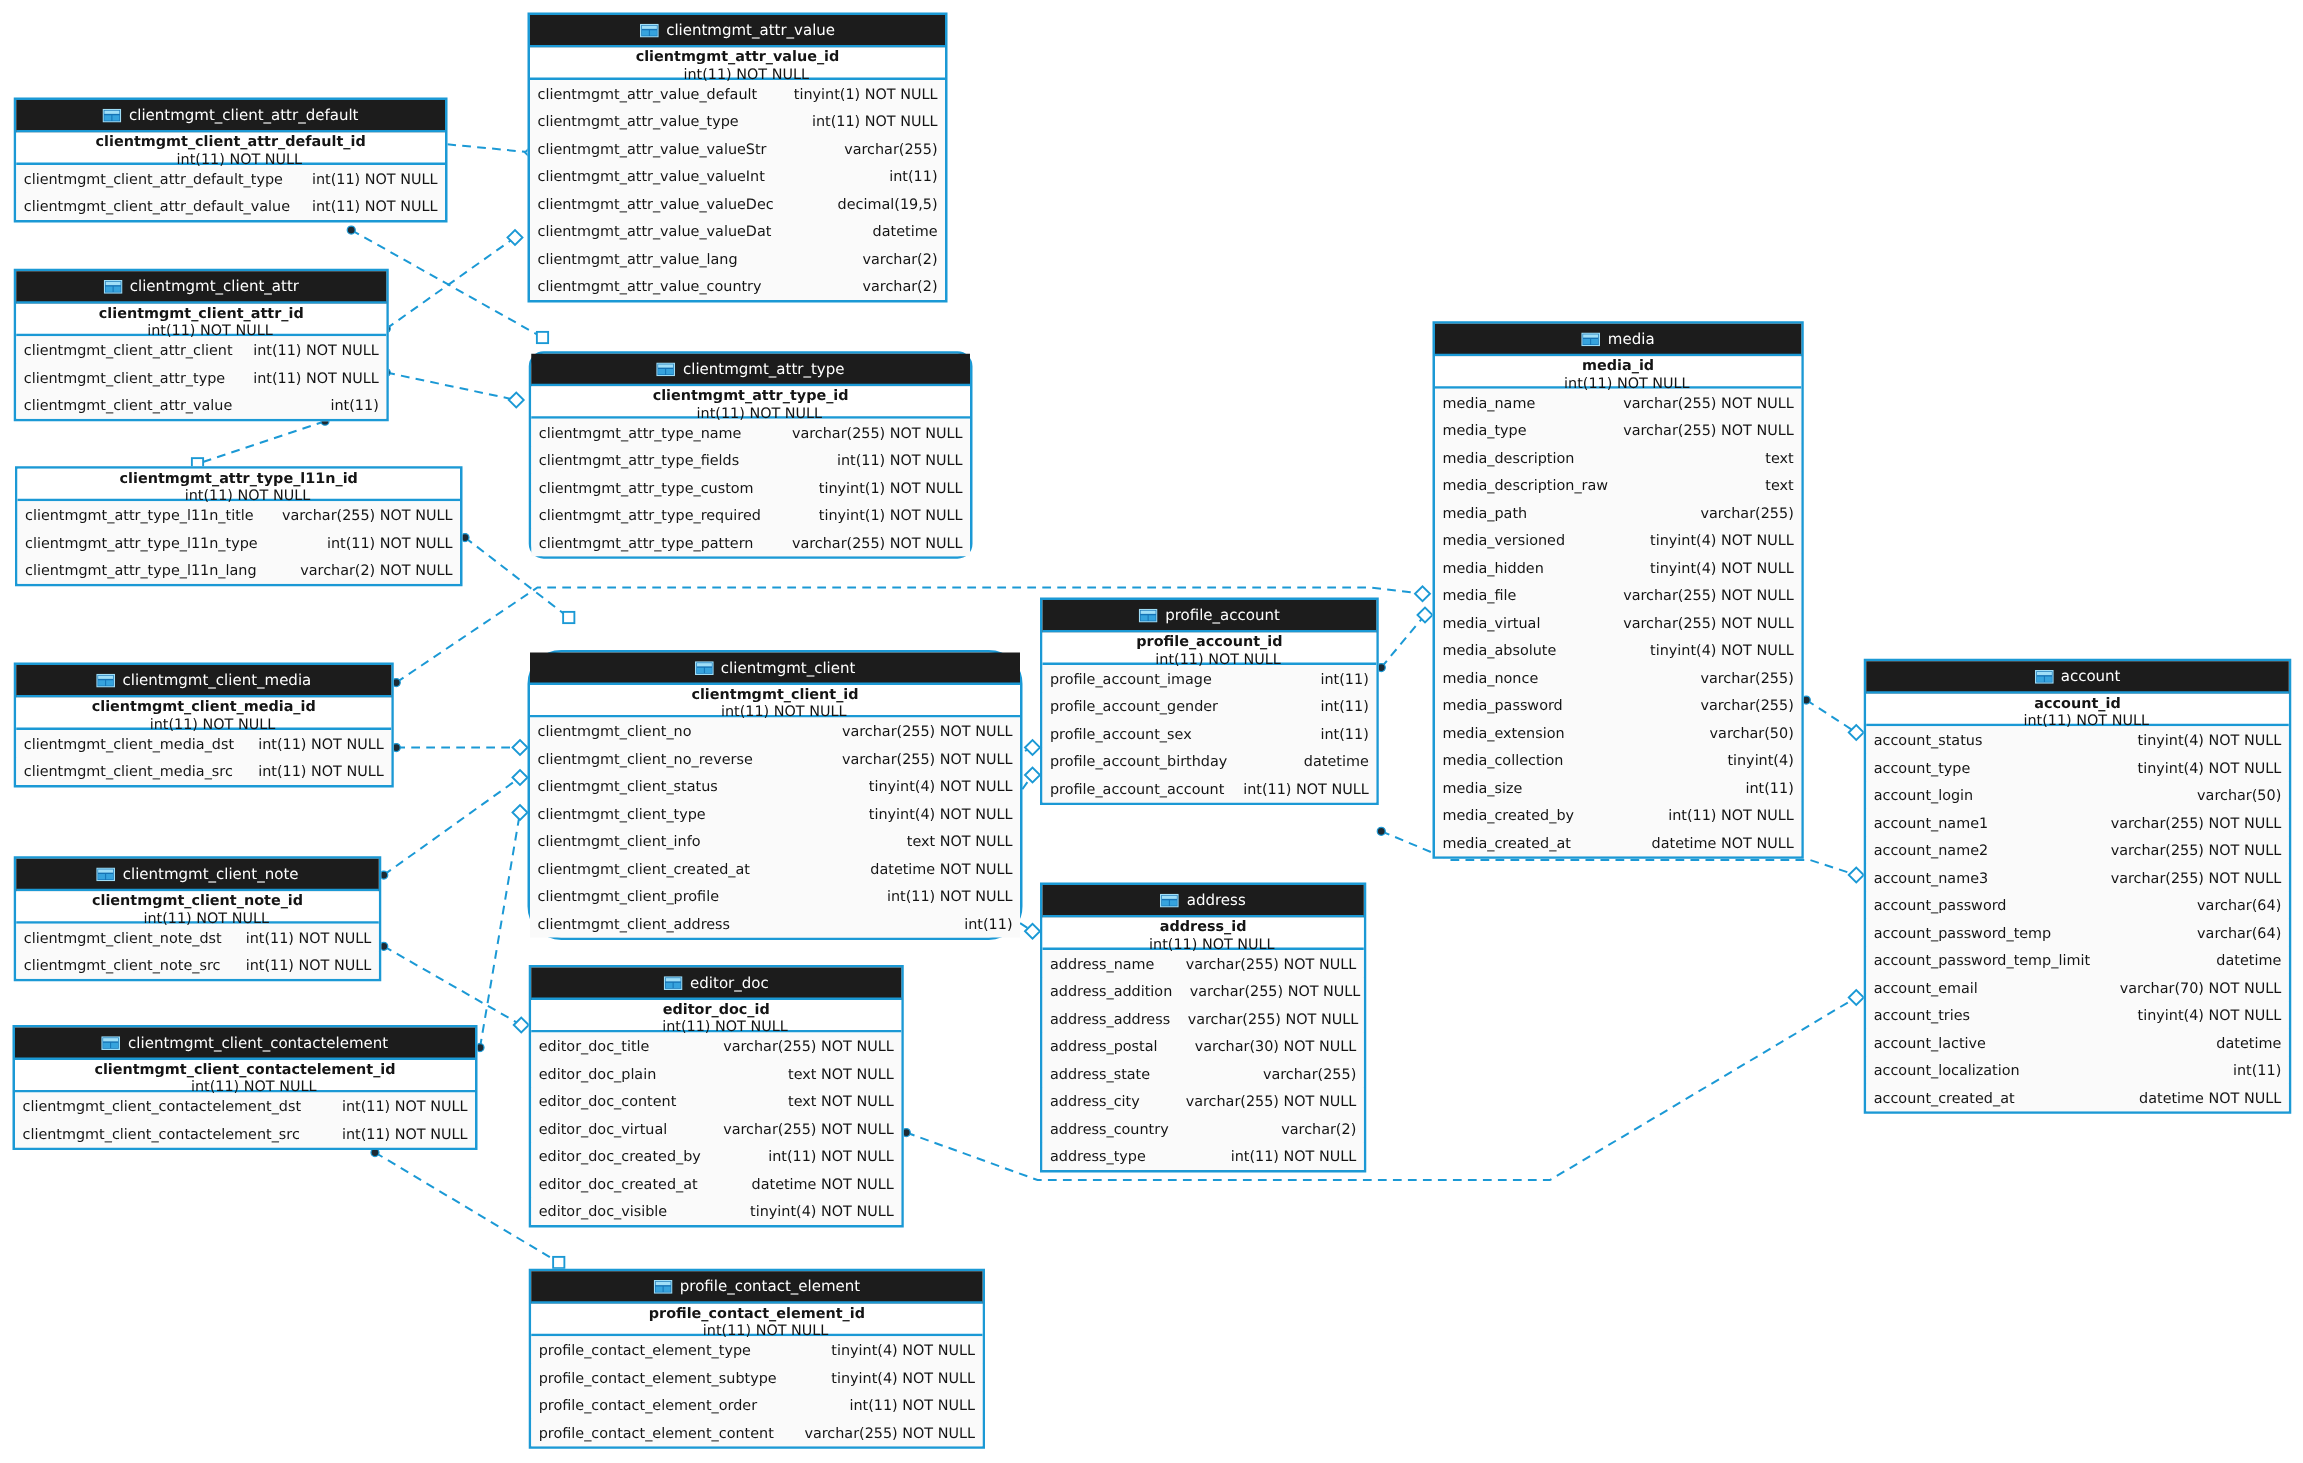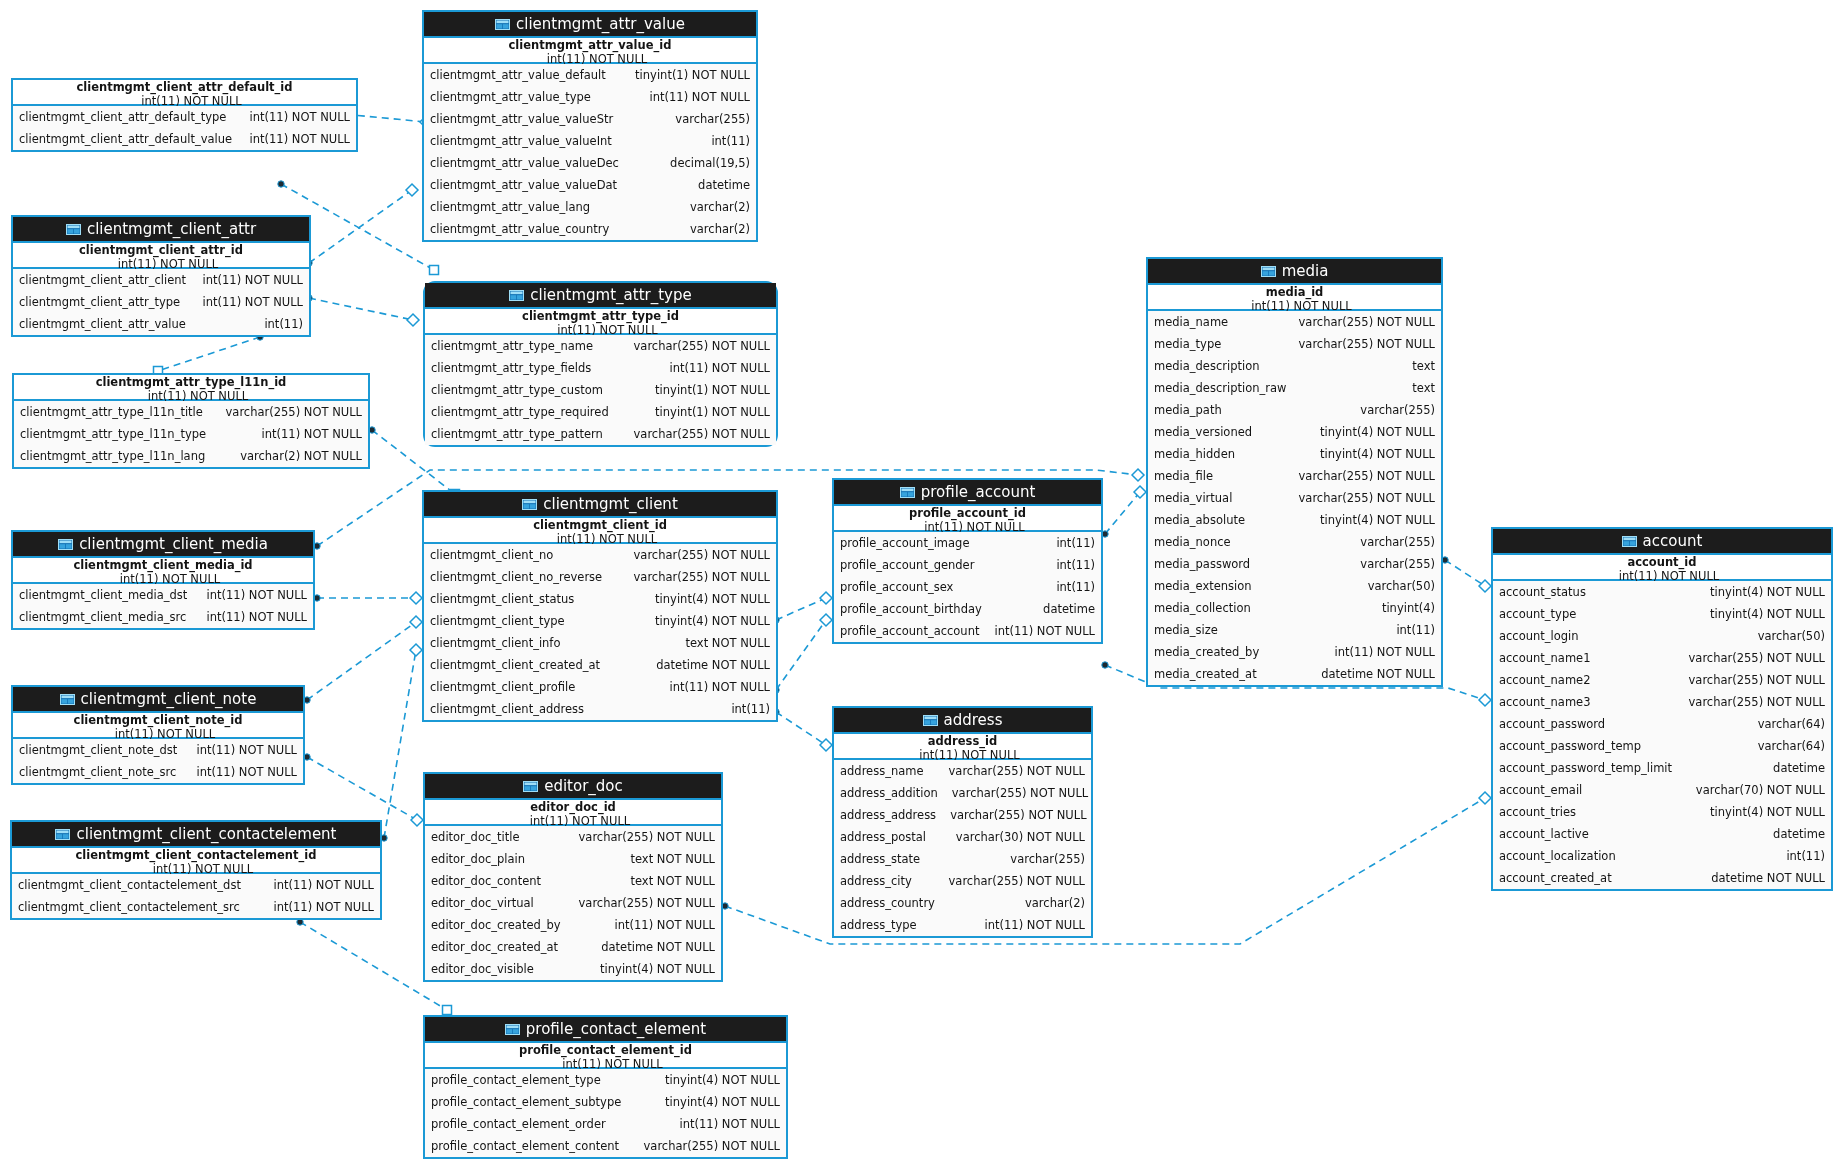--- a/index.html
+++ b/index.html
@@ -2,21 +2,21 @@
 <html style="--line: #1b99d5; --hdrbg: #1c1c1c; --hdrtx: #ffffff; --rowbg: #fafafa; --pkbg: #ffffff; --txt: #141414;"><head>
 <meta charset="utf-8">
 <style>
   html,body{margin:0;padding:0;background:#fff;}
   #canvas{position:relative;width:1842px;height:1170px;background:#fff;overflow:hidden;
           font-family:"DejaVu Sans","Liberation Sans",sans-serif;}
   #wires{position:absolute;left:0;top:0;z-index:0;}
   .tbl{position:absolute;z-index:1;border:2px solid var(--line);background:var(--rowbg);
        box-sizing:border-box;font-size:11.5px;color:var(--txt);}
   .thead{background:var(--hdrbg);color:var(--hdrtx);height:24px;display:flex;align-items:center;
-         justify-content:center;gap:6px;font-size:15px;border-bottom:2px solid var(--line);}
+         justify-content:center;gap:6px;font-size:12px;border-bottom:2px solid var(--line);}
   .ticon{display:flex;align-items:center;}
   .row{display:flex;justify-content:space-between;align-items:center;height:22px;
        padding:0 6px;white-space:nowrap;background:var(--rowbg);}
   .row.pk{background:var(--pkbg);height:24px;border-bottom:2px solid var(--line);flex-direction:column;}
   .row.pk .cn{font-weight:bold;}
   .ct{margin-left:14px;}
   polyline.wire{fill:none;stroke:var(--line);stroke-width:1.6;stroke-dasharray:7 5;}
   .mk-dot{fill:#1d2a33;stroke:var(--line);stroke-width:1;}
   .mk-diamond,.mk-square{fill:#fff;stroke:var(--line);stroke-width:1.5;}
 </style>
@@ -126,20 +126,31 @@
       <div class="row">
         <span class="cn">clientmgmt_attr_value_lang</span>
         <span class="ct">varchar(2)</span>
       </div>
       <div class="row">
         <span class="cn">clientmgmt_attr_value_country</span>
         <span class="ct">varchar(2)</span>
       </div>
     </div>
     <div class="tbl" style="left: 11px; top: 78px; width: 347px;">
+      <div class="thead">
+        <span class="ticon">
+          <svg width="15" height="11" viewBox="0 0 15 11">
+            <rect x="0.5" y="0.5" width="14" height="10" fill="#1573b5" stroke="#9fdef7"></rect>
+            <rect x="1.5" y="1.5" width="12" height="2.6" fill="#9fdef7"></rect>
+            <rect x="1.5" y="5.2" width="5.6" height="4.3" fill="#36a3dd"></rect>
+            <rect x="7.9" y="5.2" width="5.6" height="4.3" fill="#36a3dd"></rect>
+          </svg>
+        </span>
+        <span class="tname">clientmgmt_client_attr_default</span>
+      </div>
       <div class="row pk">
         <span class="cn">clientmgmt_client_attr_default_id</span>
         <span class="ct">int(11) NOT NULL</span>
       </div>
       <div class="row">
         <span class="cn">clientmgmt_client_attr_default_type</span>
         <span class="ct">int(11) NOT NULL</span>
       </div>
       <div class="row">
         <span class="cn">clientmgmt_client_attr_default_value</span>
@@ -298,21 +309,21 @@
       </div>
       <div class="row">
         <span class="cn">clientmgmt_attr_type_required</span>
         <span class="ct">tinyint(1) NOT NULL</span>
       </div>
       <div class="row">
         <span class="cn">clientmgmt_attr_type_pattern</span>
         <span class="ct">varchar(255) NOT NULL</span>
       </div>
     </div>
-    <div class="tbl" style="left: 422px; top: 490px; width: 356px;">
+    <div class="tbl" style="left: 422px; top: 520px; width: 396px; border-radius: 27px;">
       <div class="thead">
         <span class="ticon">
           <svg width="15" height="11" viewBox="0 0 15 11">
             <rect x="0.5" y="0.5" width="14" height="10" fill="#1573b5" stroke="#9fdef7"></rect>
             <rect x="1.5" y="1.5" width="12" height="2.6" fill="#9fdef7"></rect>
             <rect x="1.5" y="5.2" width="5.6" height="4.3" fill="#36a3dd"></rect>
             <rect x="7.9" y="5.2" width="5.6" height="4.3" fill="#36a3dd"></rect>
           </svg>
         </span>
         <span class="tname">clientmgmt_client</span>

